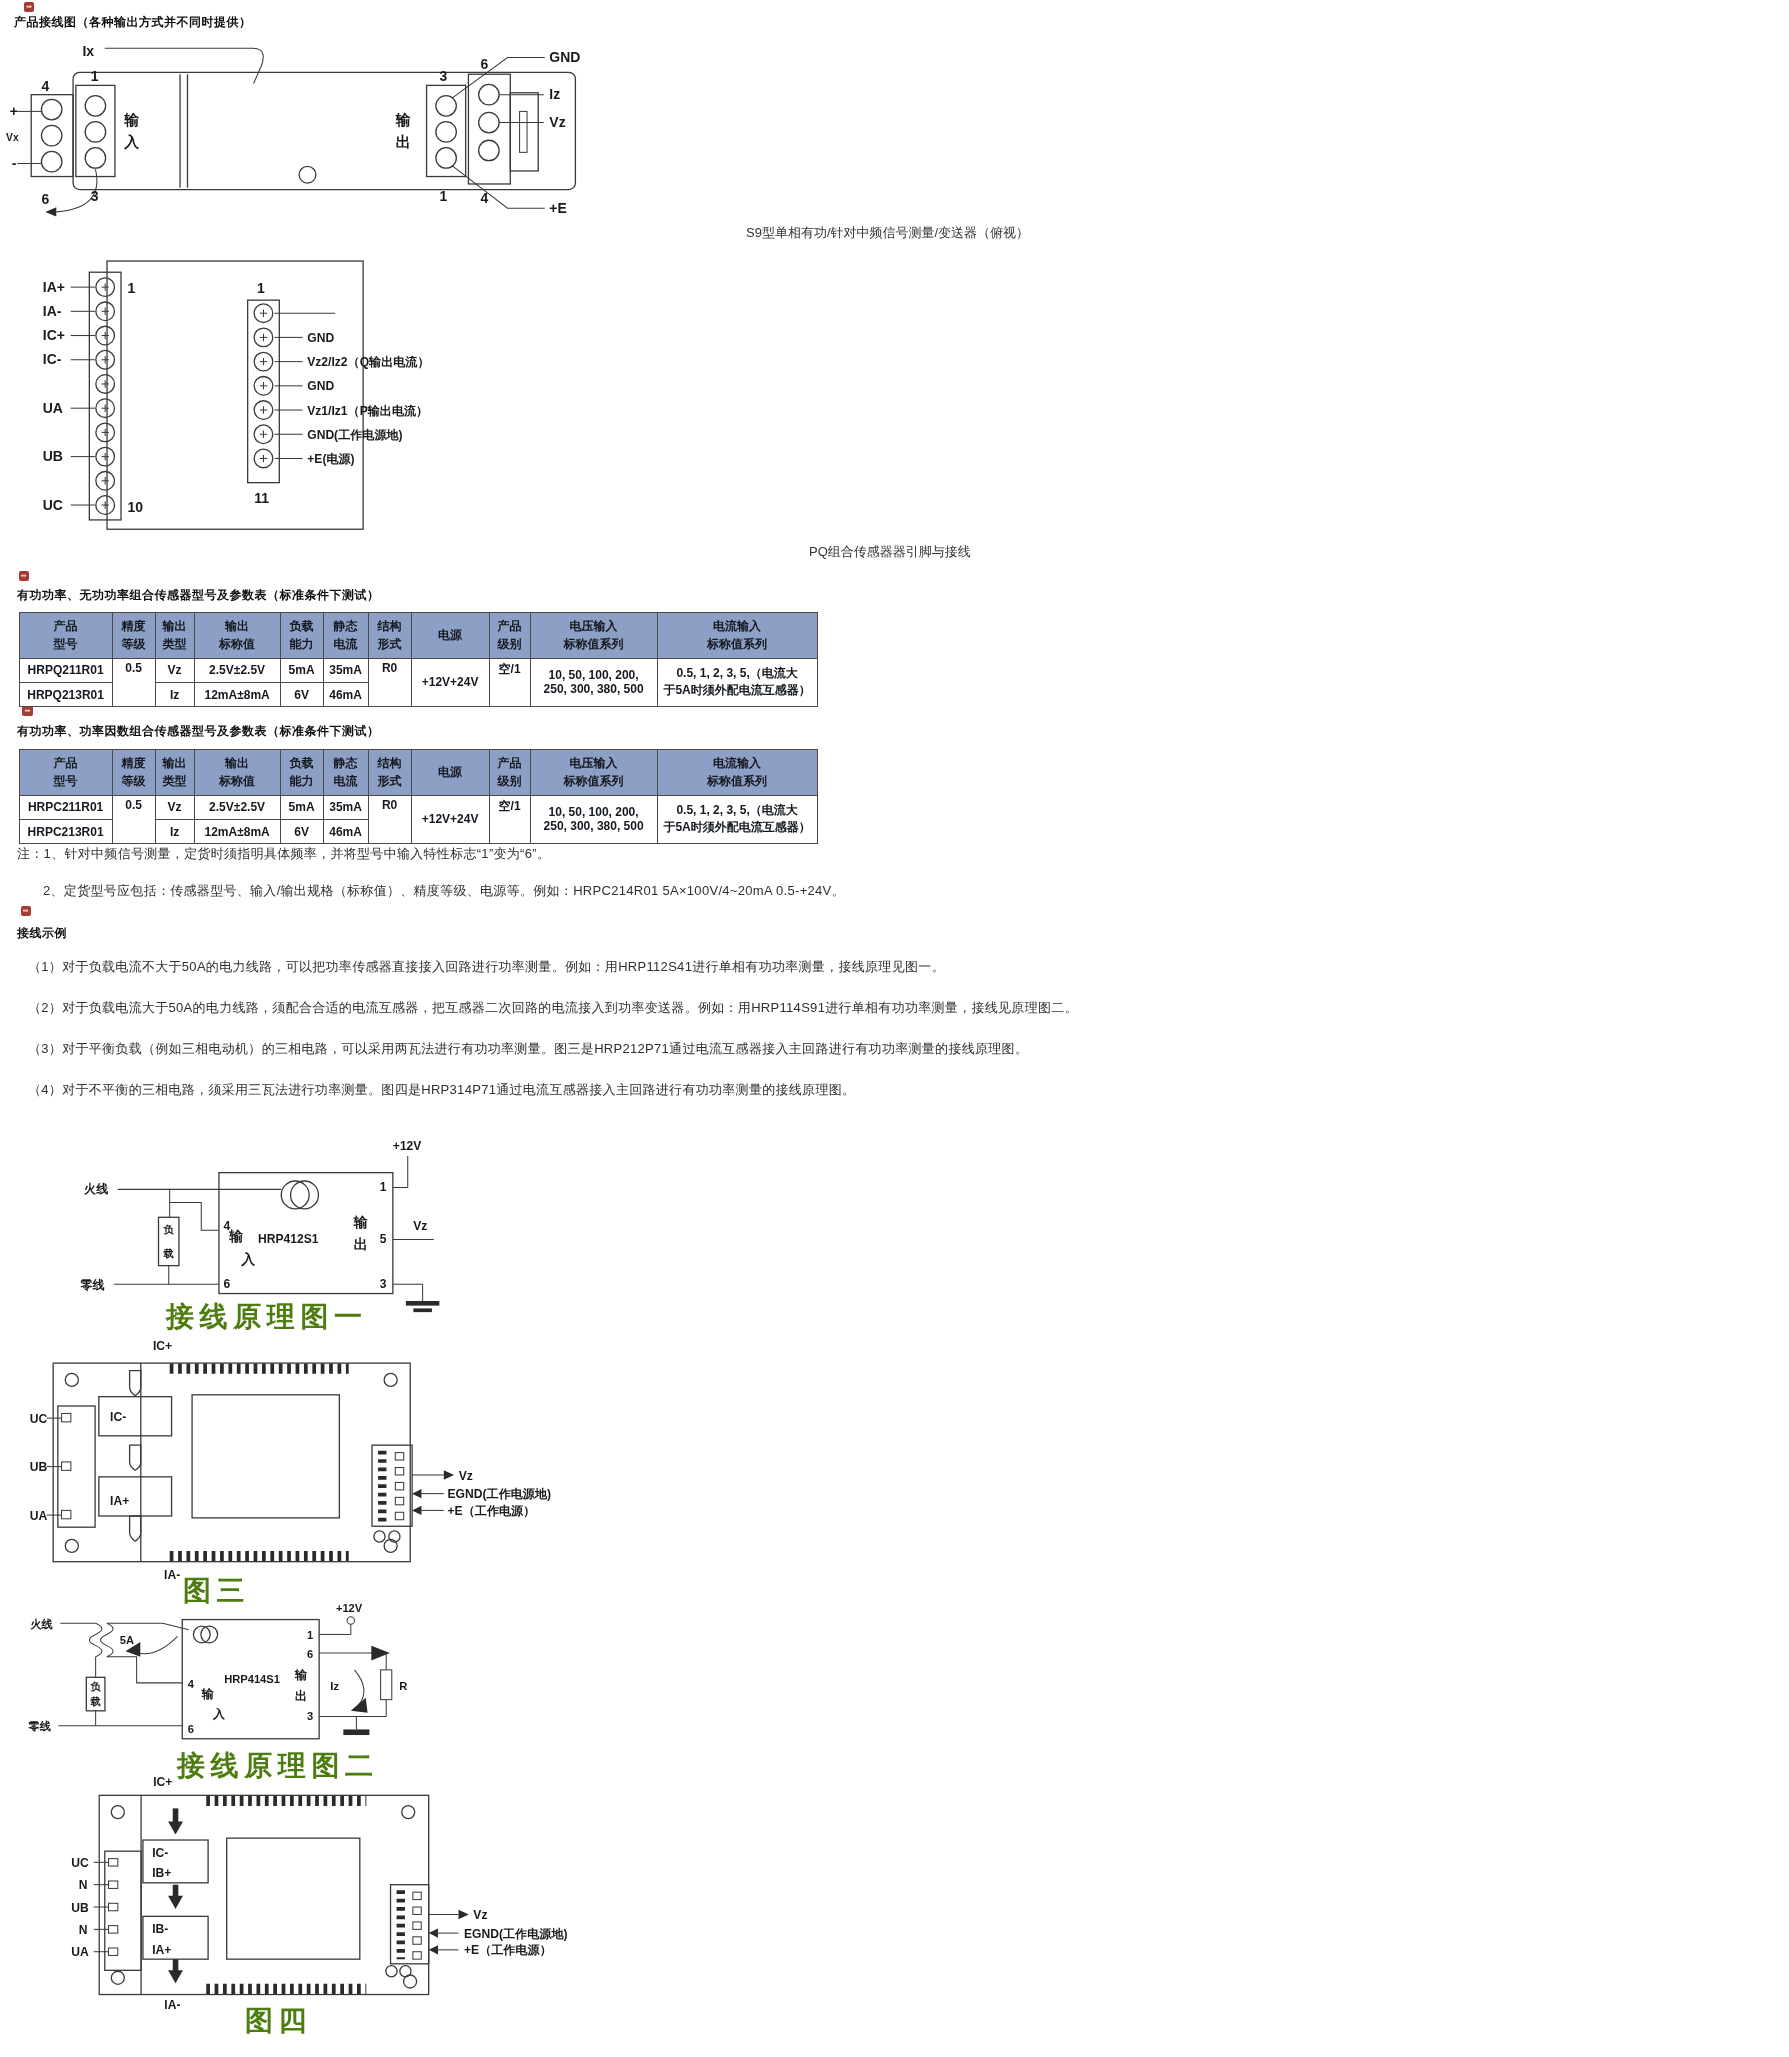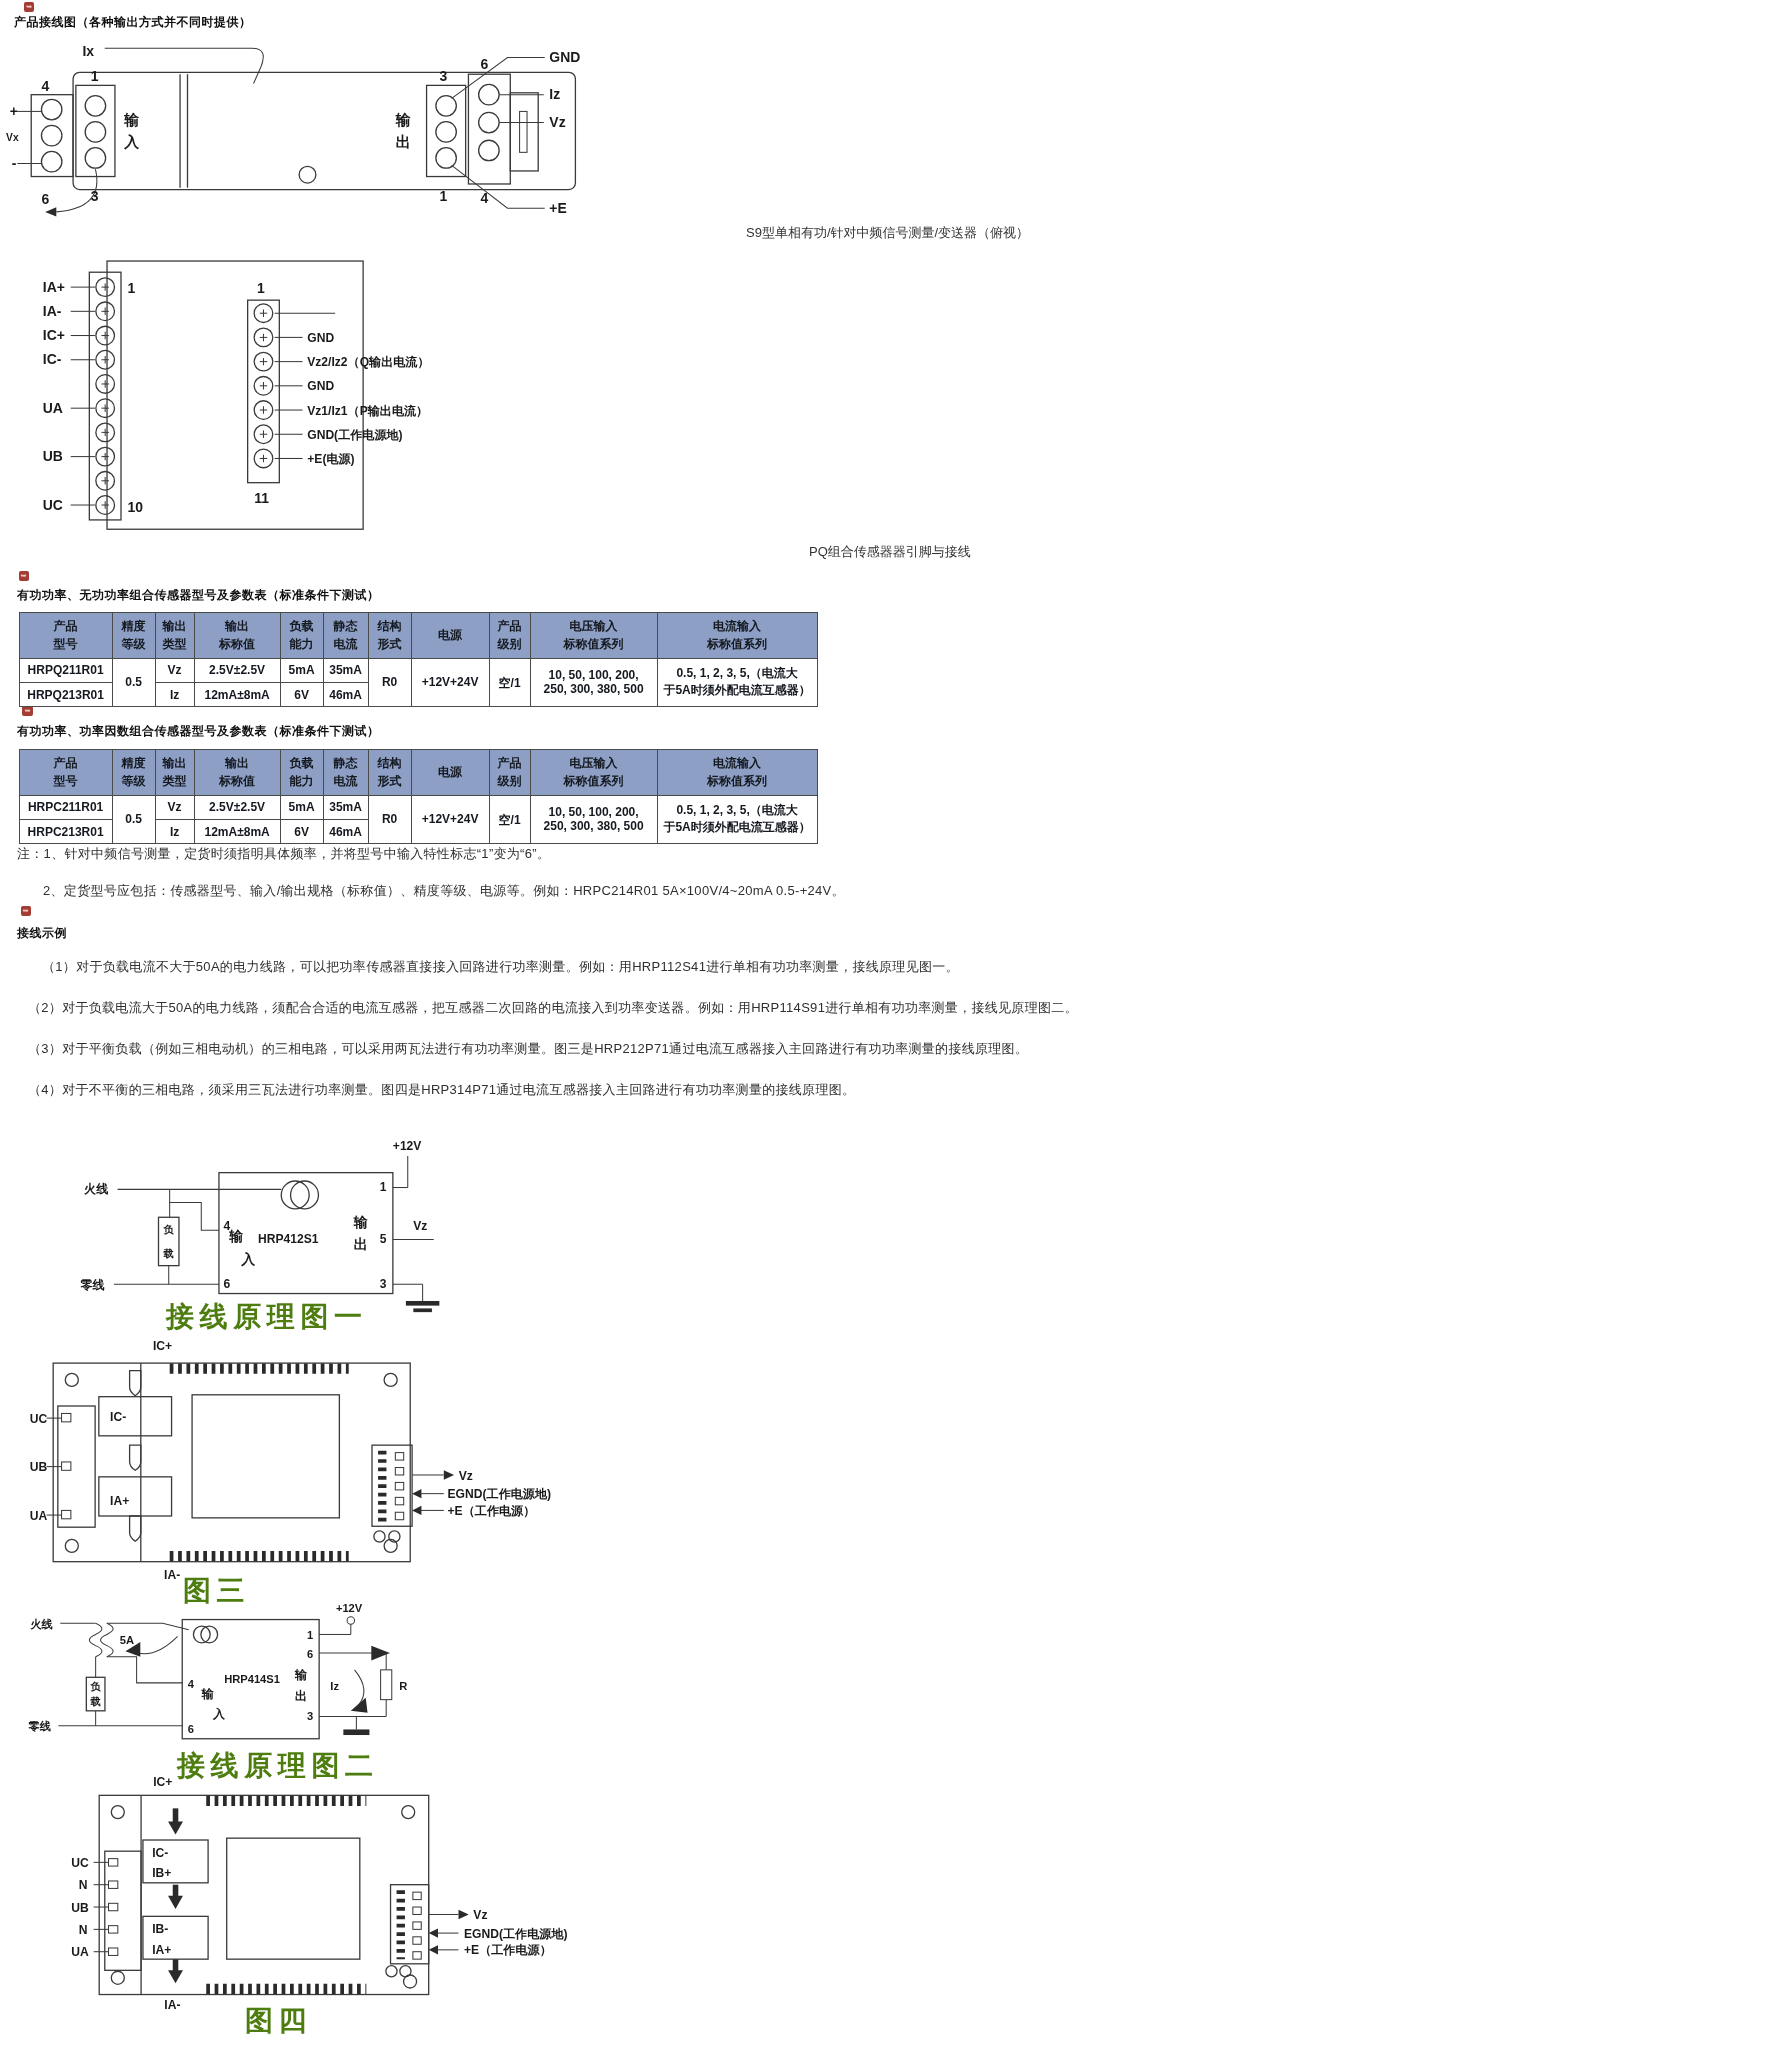--- a/index.html
+++ b/index.html
@@ -10,21 +10,21 @@
   .cap{font-size:13px;color:#333;}
   .body-text{font-size:13px;color:#2f2f2f;letter-spacing:0.3px;}
   .bigcap{font-size:28px;font-weight:600;color:#4d7c0f;letter-spacing:5.6px;}
   .red-icon{width:10.3px;height:10.3px;background:#a33c32;border-radius:1.9px;font-size:7.5px;line-height:10.3px;
             color:#f0c7bf;text-align:center;overflow:hidden;}
   
   .ptable{border-collapse:collapse;font-size:12px;font-weight:bold;color:#14181f;table-layout:fixed;}
   .ptable th,.ptable td{border:0.9px solid #4a4a4a;text-align:center;padding:0.9px 2.8px;overflow:hidden;}
   .ptable th{background:#8d9fc4;height:43px;line-height:1.5;font-weight:bold;}
   .ptable td{height:21.4px;}
-  .ptable td.vtop{vertical-align:top;padding-top:16px;}
+  .ptable td.vtop{vertical-align:top;padding-top:2px;}
   
   svg{overflow:visible;}
   .ln{stroke:#3a3a3a;stroke-width:1.4;fill:none;}
   .ln2{stroke:#3a3a3a;stroke-width:1.1;fill:none;}
   .fillb{fill:#2a2a2a;stroke:none;}
   .comb{stroke:#2a2a2a;stroke-width:11;stroke-dasharray:4 5;fill:none;}
   .comb2{stroke:#2a2a2a;stroke-width:9;stroke-dasharray:4 5;fill:none;}
   text{fill:#1a1a1a;stroke:none;font-family:"Liberation Sans","DejaVu Sans",sans-serif;}
   .t11{font-size:11px;font-weight:bold;}
   .t12{font-size:12px;font-weight:bold;}
@@ -389,21 +389,21 @@
         <td>6V</td>
         <td>46mA</td>
       </tr>
     </tbody>
   </table>
 
   <div class="abs body-text" style="left:17px;top:845px;">注：1、针对中频信号测量，定货时须指明具体频率，并将型号中输入特性标志“1”变为“6”。</div>
   <div class="abs body-text" style="left:43px;top:882px;">2、定货型号应包括：传感器型号、输入/输出规格（标称值）、精度等级、电源等。例如：HRPC214R01 5A×100V/4~20mA 0.5-+24V。</div>
 
   <div class="abs h" style="left:17px;top:925px;">接线示例</div>
-  <div class="abs body-text" style="left:28px;top:958px;margin-left:14px;">（1）对于负载电流不大于50A的电力线路，可以把功率传感器直接接入回路进行功率测量。例如：用HRP112S41进行单相有功功率测量，接线原理见图一。</div>
+  <div class="abs body-text" style="left:28px;top:958px;">（1）对于负载电流不大于50A的电力线路，可以把功率传感器直接接入回路进行功率测量。例如：用HRP112S41进行单相有功功率测量，接线原理见图一。</div>
   <div class="abs body-text" style="left:28px;top:999px;">（2）对于负载电流大于50A的电力线路，须配合合适的电流互感器，把互感器二次回路的电流接入到功率变送器。例如：用HRP114S91进行单相有功功率测量，接线见原理图二。</div>
   <div class="abs body-text" style="left:28px;top:1040px;">（3）对于平衡负载（例如三相电动机）的三相电路，可以采用两瓦法进行有功功率测量。图三是HRP212P71通过电流互感器接入主回路进行有功功率测量的接线原理图。</div>
   <div class="abs body-text" style="left:28px;top:1081px;">（4）对于不平衡的三相电路，须采用三瓦法进行功率测量。图四是HRP314P71通过电流互感器接入主回路进行有功功率测量的接线原理图。</div>
 
   <svg class="abs" style="left:28px;top:1128px;" width="447" height="186" viewBox="0 0 480 200">
     <g>
       <line class="ln2" x1="408" y1="30" x2="408" y2="64"></line>
       <line class="ln2" x1="392" y1="64" x2="408" y2="64"></line>
       <line class="ln2" x1="96" y1="66" x2="272" y2="66"></line>
       <line class="ln2" x1="152" y1="66" x2="152" y2="96"></line>

